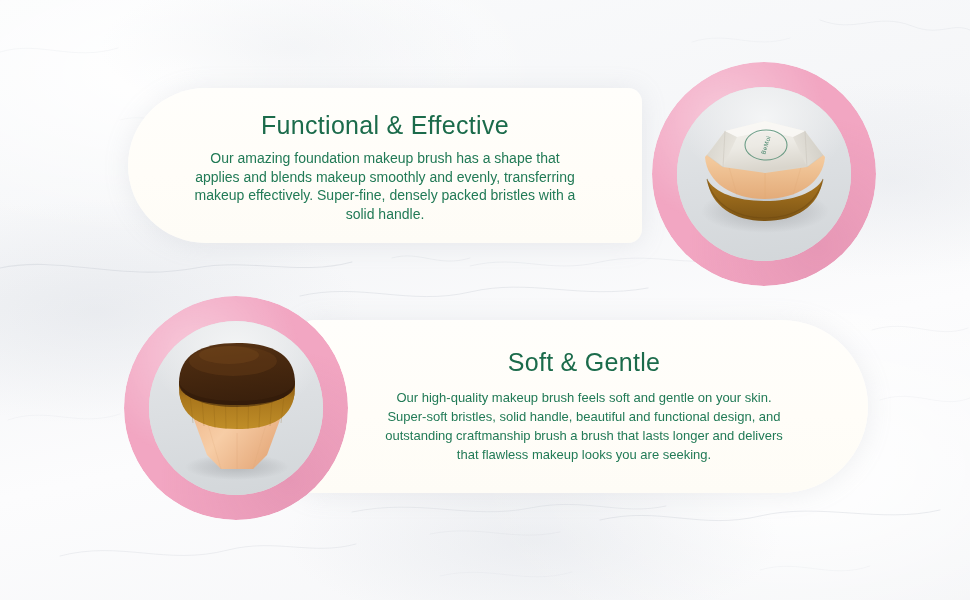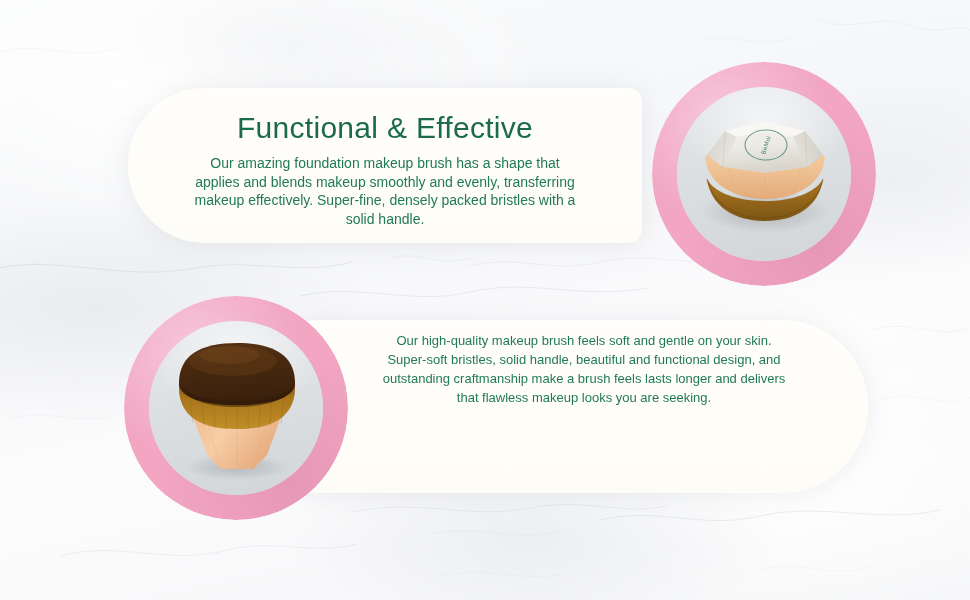--- a/index.html
+++ b/index.html
@@ -64,21 +64,21 @@
     letter-spacing:.3px;
     text-align:center;
     font-family:"Liberation Sans", sans-serif;
   }
   .body-text {
     color:#217a56;
     text-align:center;
     font-family:"Liberation Sans", sans-serif;
   }
 
-  #card-top .heading   { font-size:30px; padding-top:23px; }
+  #card-top .heading   { font-size:25px; padding-top:23px; }
   #card-top .body-text { font-size:14px; line-height:18.6px; padding-top:9px; width:392px; margin:0 auto; }
 
   #card-bottom .heading   { font-size:25px; padding-top:28px; }
   #card-bottom .body-text { font-size:13px; line-height:19px; padding-top:11px; width:404px; margin:0 auto; }
 
   
   .medallion {
     position:absolute;
     border-radius:50%;
     overflow:hidden;
@@ -162,21 +162,22 @@
 
   <div class="card" id="card-top">
     <div class="card-inner">
       <div class="heading">Functional &amp; Effective</div>
       <div class="body-text">Our amazing foundation makeup brush has a shape that applies and blends makeup smoothly and evenly, transferring makeup effectively. Super-fine, densely packed bristles with a solid handle.</div>
     </div>
   </div>
 
   <div class="card" id="card-bottom">
     <div class="card-inner">
-      <div class="body-text">Our high-quality makeup brush feels soft and gentle on your skin. Super-soft bristles, solid handle, beautiful and functional design, and outstanding craftmanship make a brush feels lasts longer and delivers that flawless makeup looks you are seeking.</div>
+      <div class="heading">Soft &amp; Gentle</div>
+      <div class="body-text">Our high-quality makeup brush feels soft and gentle on your skin. Super-soft bristles, solid handle, beautiful and functional design, and outstanding craftmanship brush a brush that lasts longer and delivers that flawless makeup looks you are seeking.</div>
     </div>
   </div>
 
   <div class="medallion" id="medallion-top">
     <div class="ring"></div>
     <div class="ring-shade"></div>
     <div class="photo">
       <div class="photo-bg"></div>
       <div class="brush-top">
         <svg viewBox="0 0 174 174" preserveAspectRatio="none">

